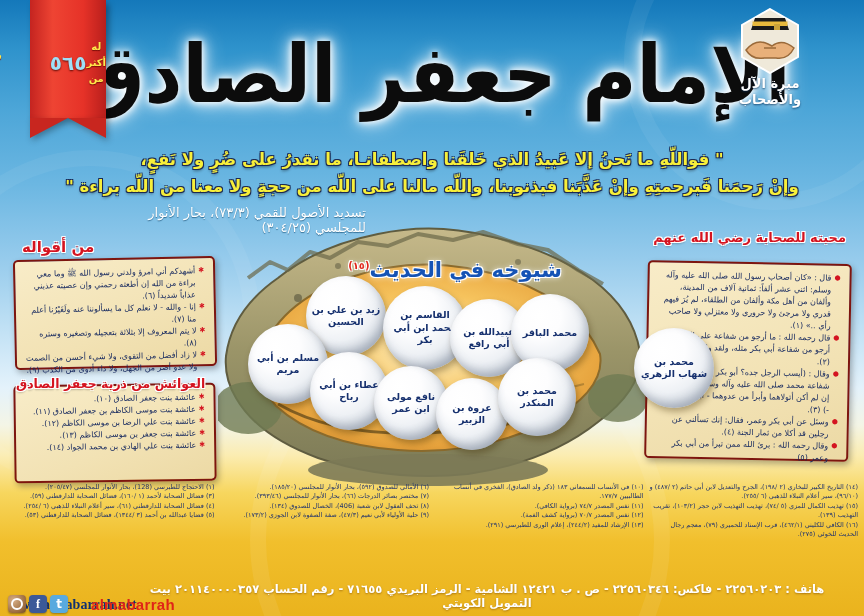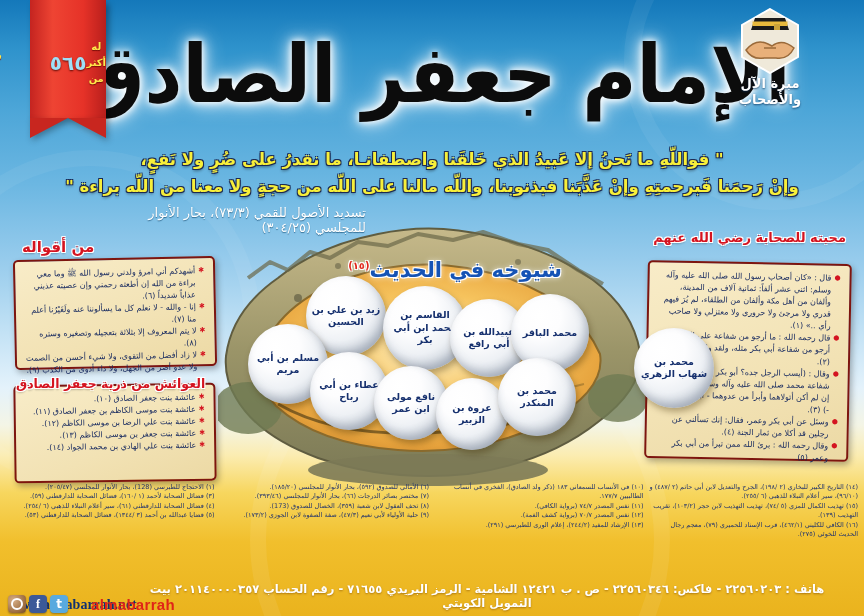--- a/index.html
+++ b/index.html
@@ -281,21 +281,21 @@
   <div class="footnotes">
     <div class="fcol">
         <div class="list-row" dir="rtl"><span class="row-text">(١) الاحتجاج للطبرسي (128)، بحار الأنوار للمجلسي (٢٠٥/٤٧).</span></div>
         <div class="list-row" dir="rtl"><span class="row-text">(٣) فضائل الصحابة لأحمد (١ /١٦٠)، فضائل الصحابة للدارقطني (٥٩).</span></div>
         <div class="list-row" dir="rtl"><span class="row-text">(٤) فضائل الصحابة للدارقطني (٦١)، سير أعلام النبلاء للذهبي (٦ /٢٥٤).</span></div>
         <div class="list-row" dir="rtl"><span class="row-text">(٥) قضايا عبدالله بن أحمد (٣ /١٣٤٤)، فضائل الصحابة للدارقطني (٥٣).</span></div>
       </div>
     <div class="fcol">
         <div class="list-row" dir="rtl"><span class="row-text">(٦) الأمالي للصدوق (٥٩٢)، بحار الأنوار للمجلسي (١٨٥/٢٠).</span></div>
         <div class="list-row" dir="rtl"><span class="row-text">(٧) مختصر بصائر الدرجات (٦٦)، بحار الأنوار للمجلسي (٣٩٣/٤٦).</span></div>
-        <div class="list-row" dir="rtl"><span class="row-text">(٨) تحف العقول لابن شعبة (٣٥٩)، الخصال للصدوق (173).</span></div>
+        <div class="list-row" dir="rtl"><span class="row-text">(٨) تحف العقول لابن شعبة (406)، الخصال للصدوق (١٣٤).</span></div>
         <div class="list-row" dir="rtl"><span class="row-text">(٩) حلية الأولياء لأبي نعيم (٤٧/٣)، صفة الصفوة لابن الجوزي (١٧٣/٢).</span></div>
       </div>
     <div class="fcol">
         <div class="list-row" dir="rtl"><span class="row-text">(١٠) في الأنساب للسمعاني ١٨٣ (ذكر ولد الصادق)، الفخري في أنساب الطالبيين ١٧٧/٧.</span></div>
         <div class="list-row" dir="rtl"><span class="row-text">(١١) نفس المصدر ٧٤/٧ (برواية الكافي).</span></div>
         <div class="list-row" dir="rtl"><span class="row-text">(١٢) نفس المصدر ٧٠/٧ (برواية كشف الغمة).</span></div>
         <div class="list-row" dir="rtl"><span class="row-text">(١٣) الإرشاد للمفيد (٢٤٤/٢)، إعلام الورى للطبرسي (٢٩١).</span></div>
       </div>
     <div class="fcol">
         <div class="list-row" dir="rtl"><span class="row-text">(١٤) التاريخ الكبير للبخاري (٢ /١٩٨)، الجرح والتعديل لابن أبي حاتم (٢ /٤٨٧) و (٩٦/١٠)، سير أعلام النبلاء للذهبي (٦ /٢٥٥).</span></div>

